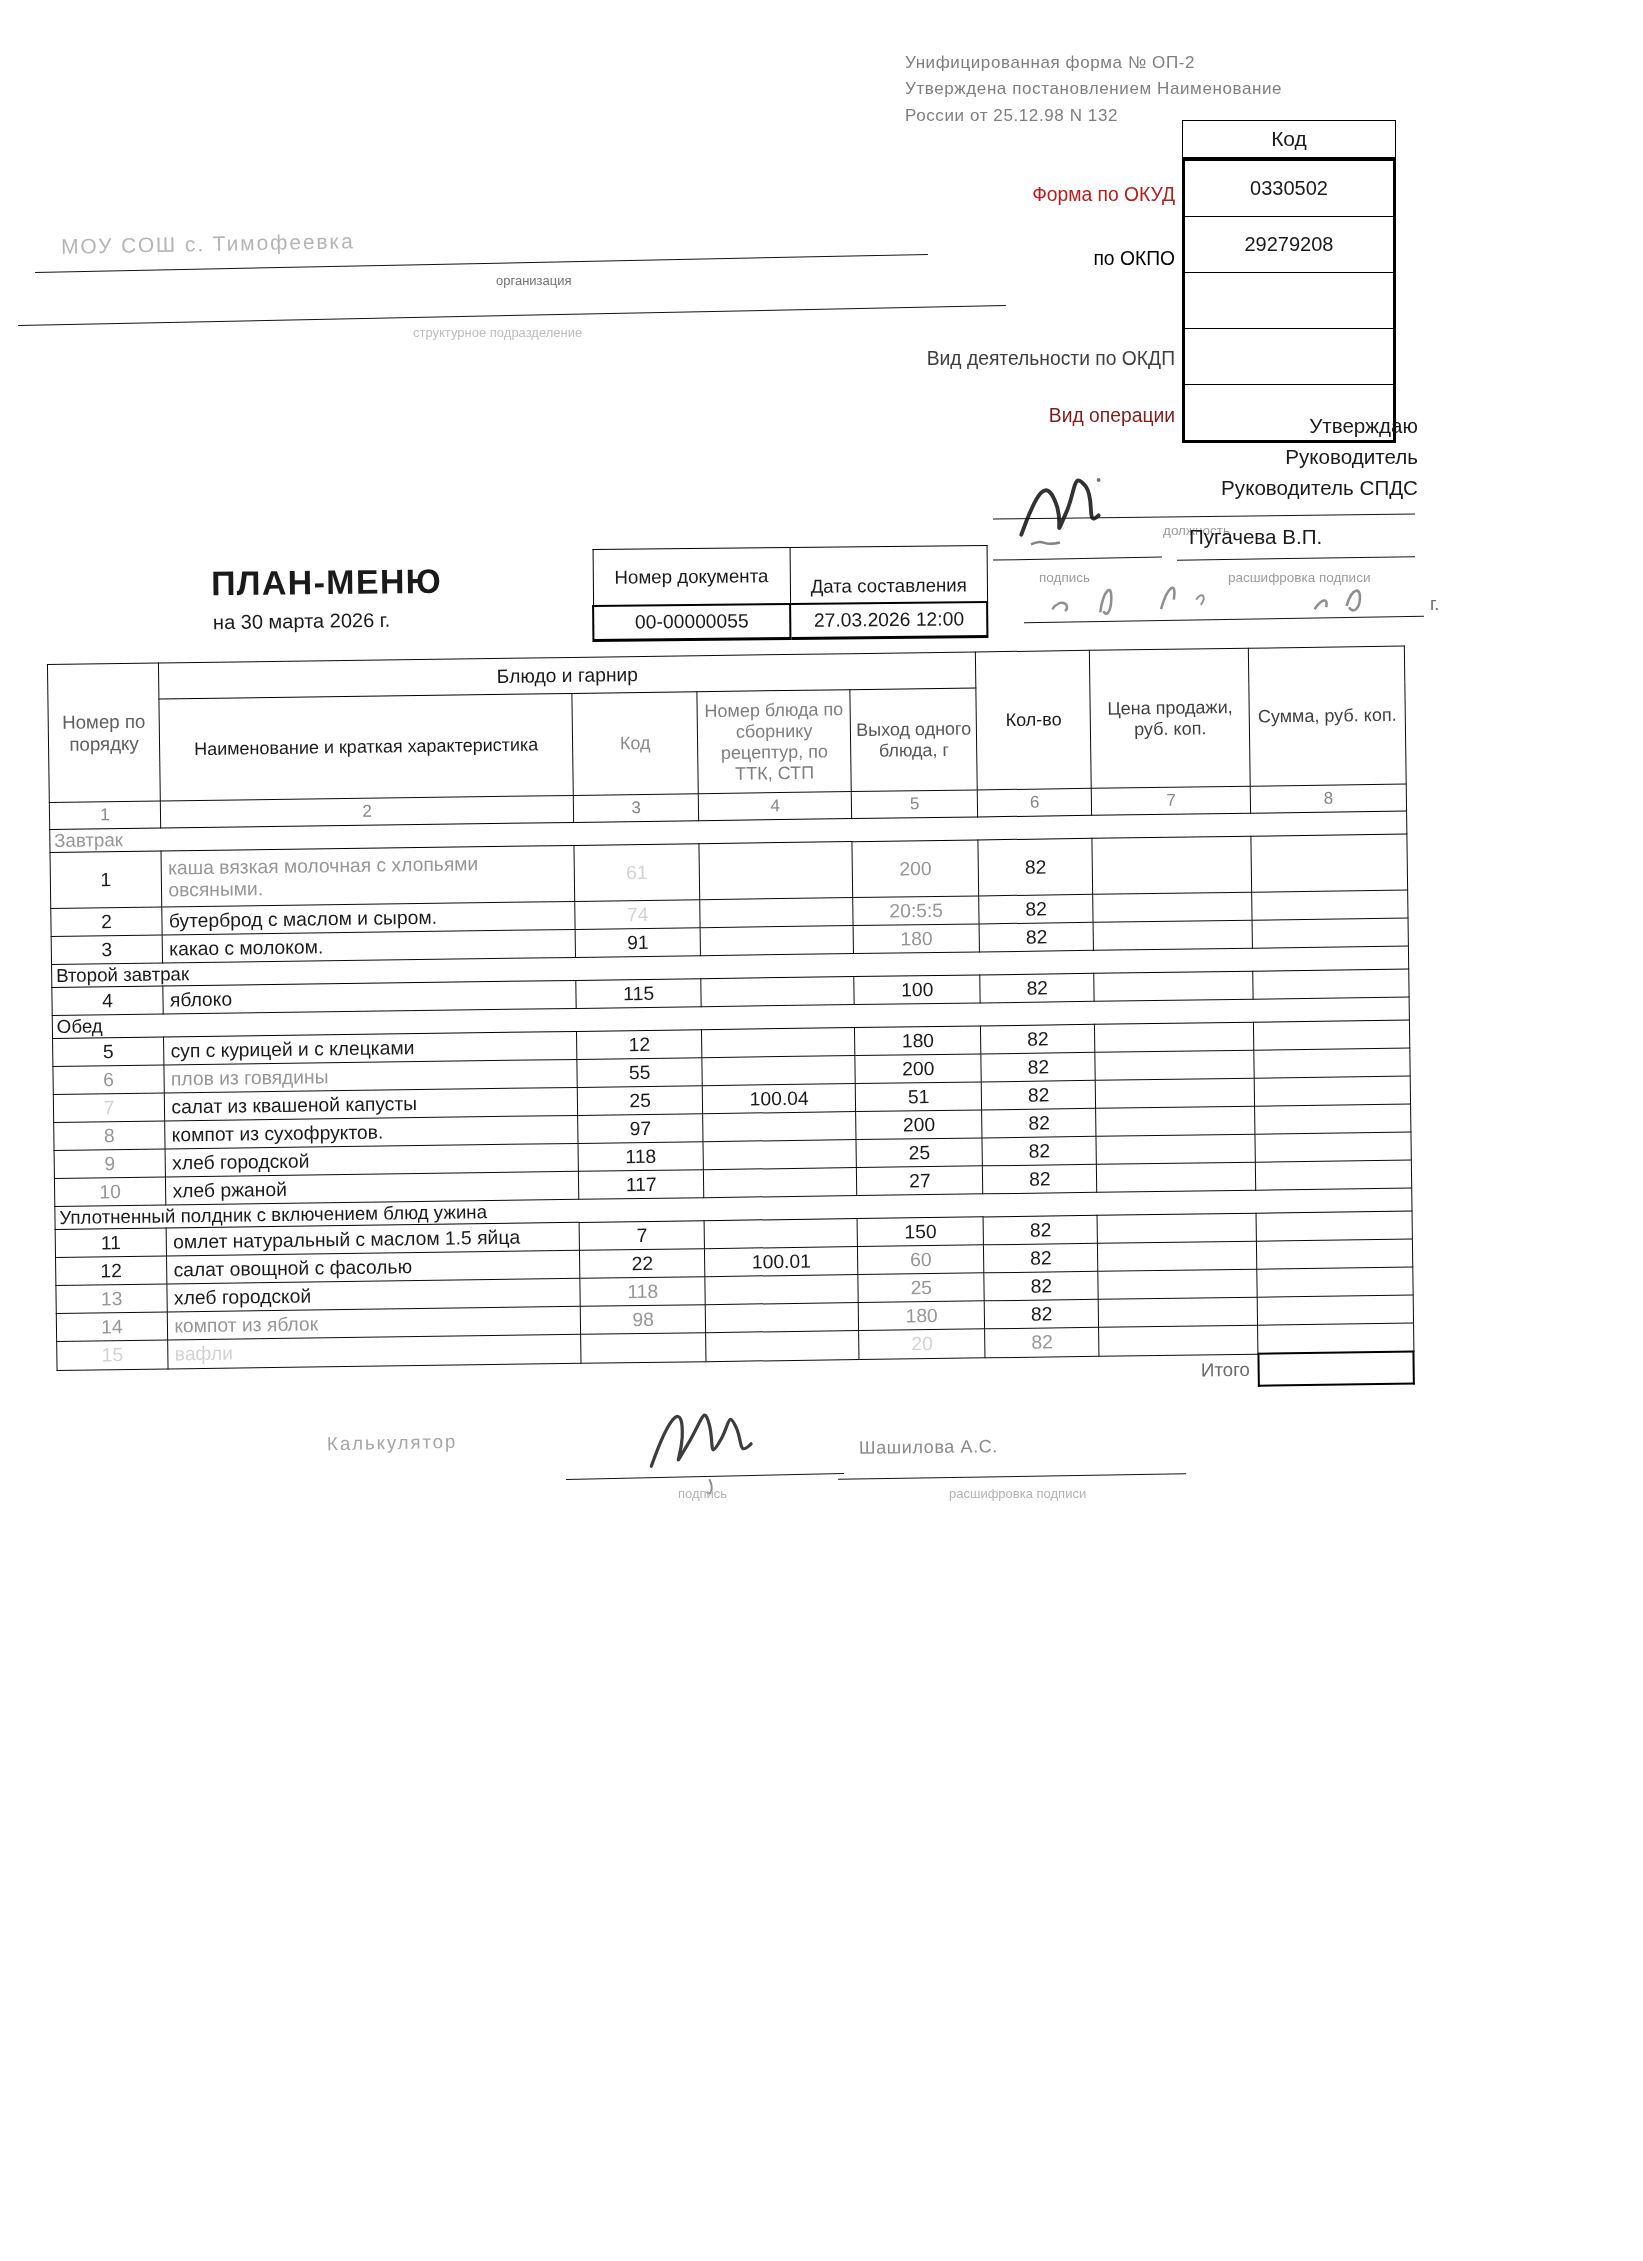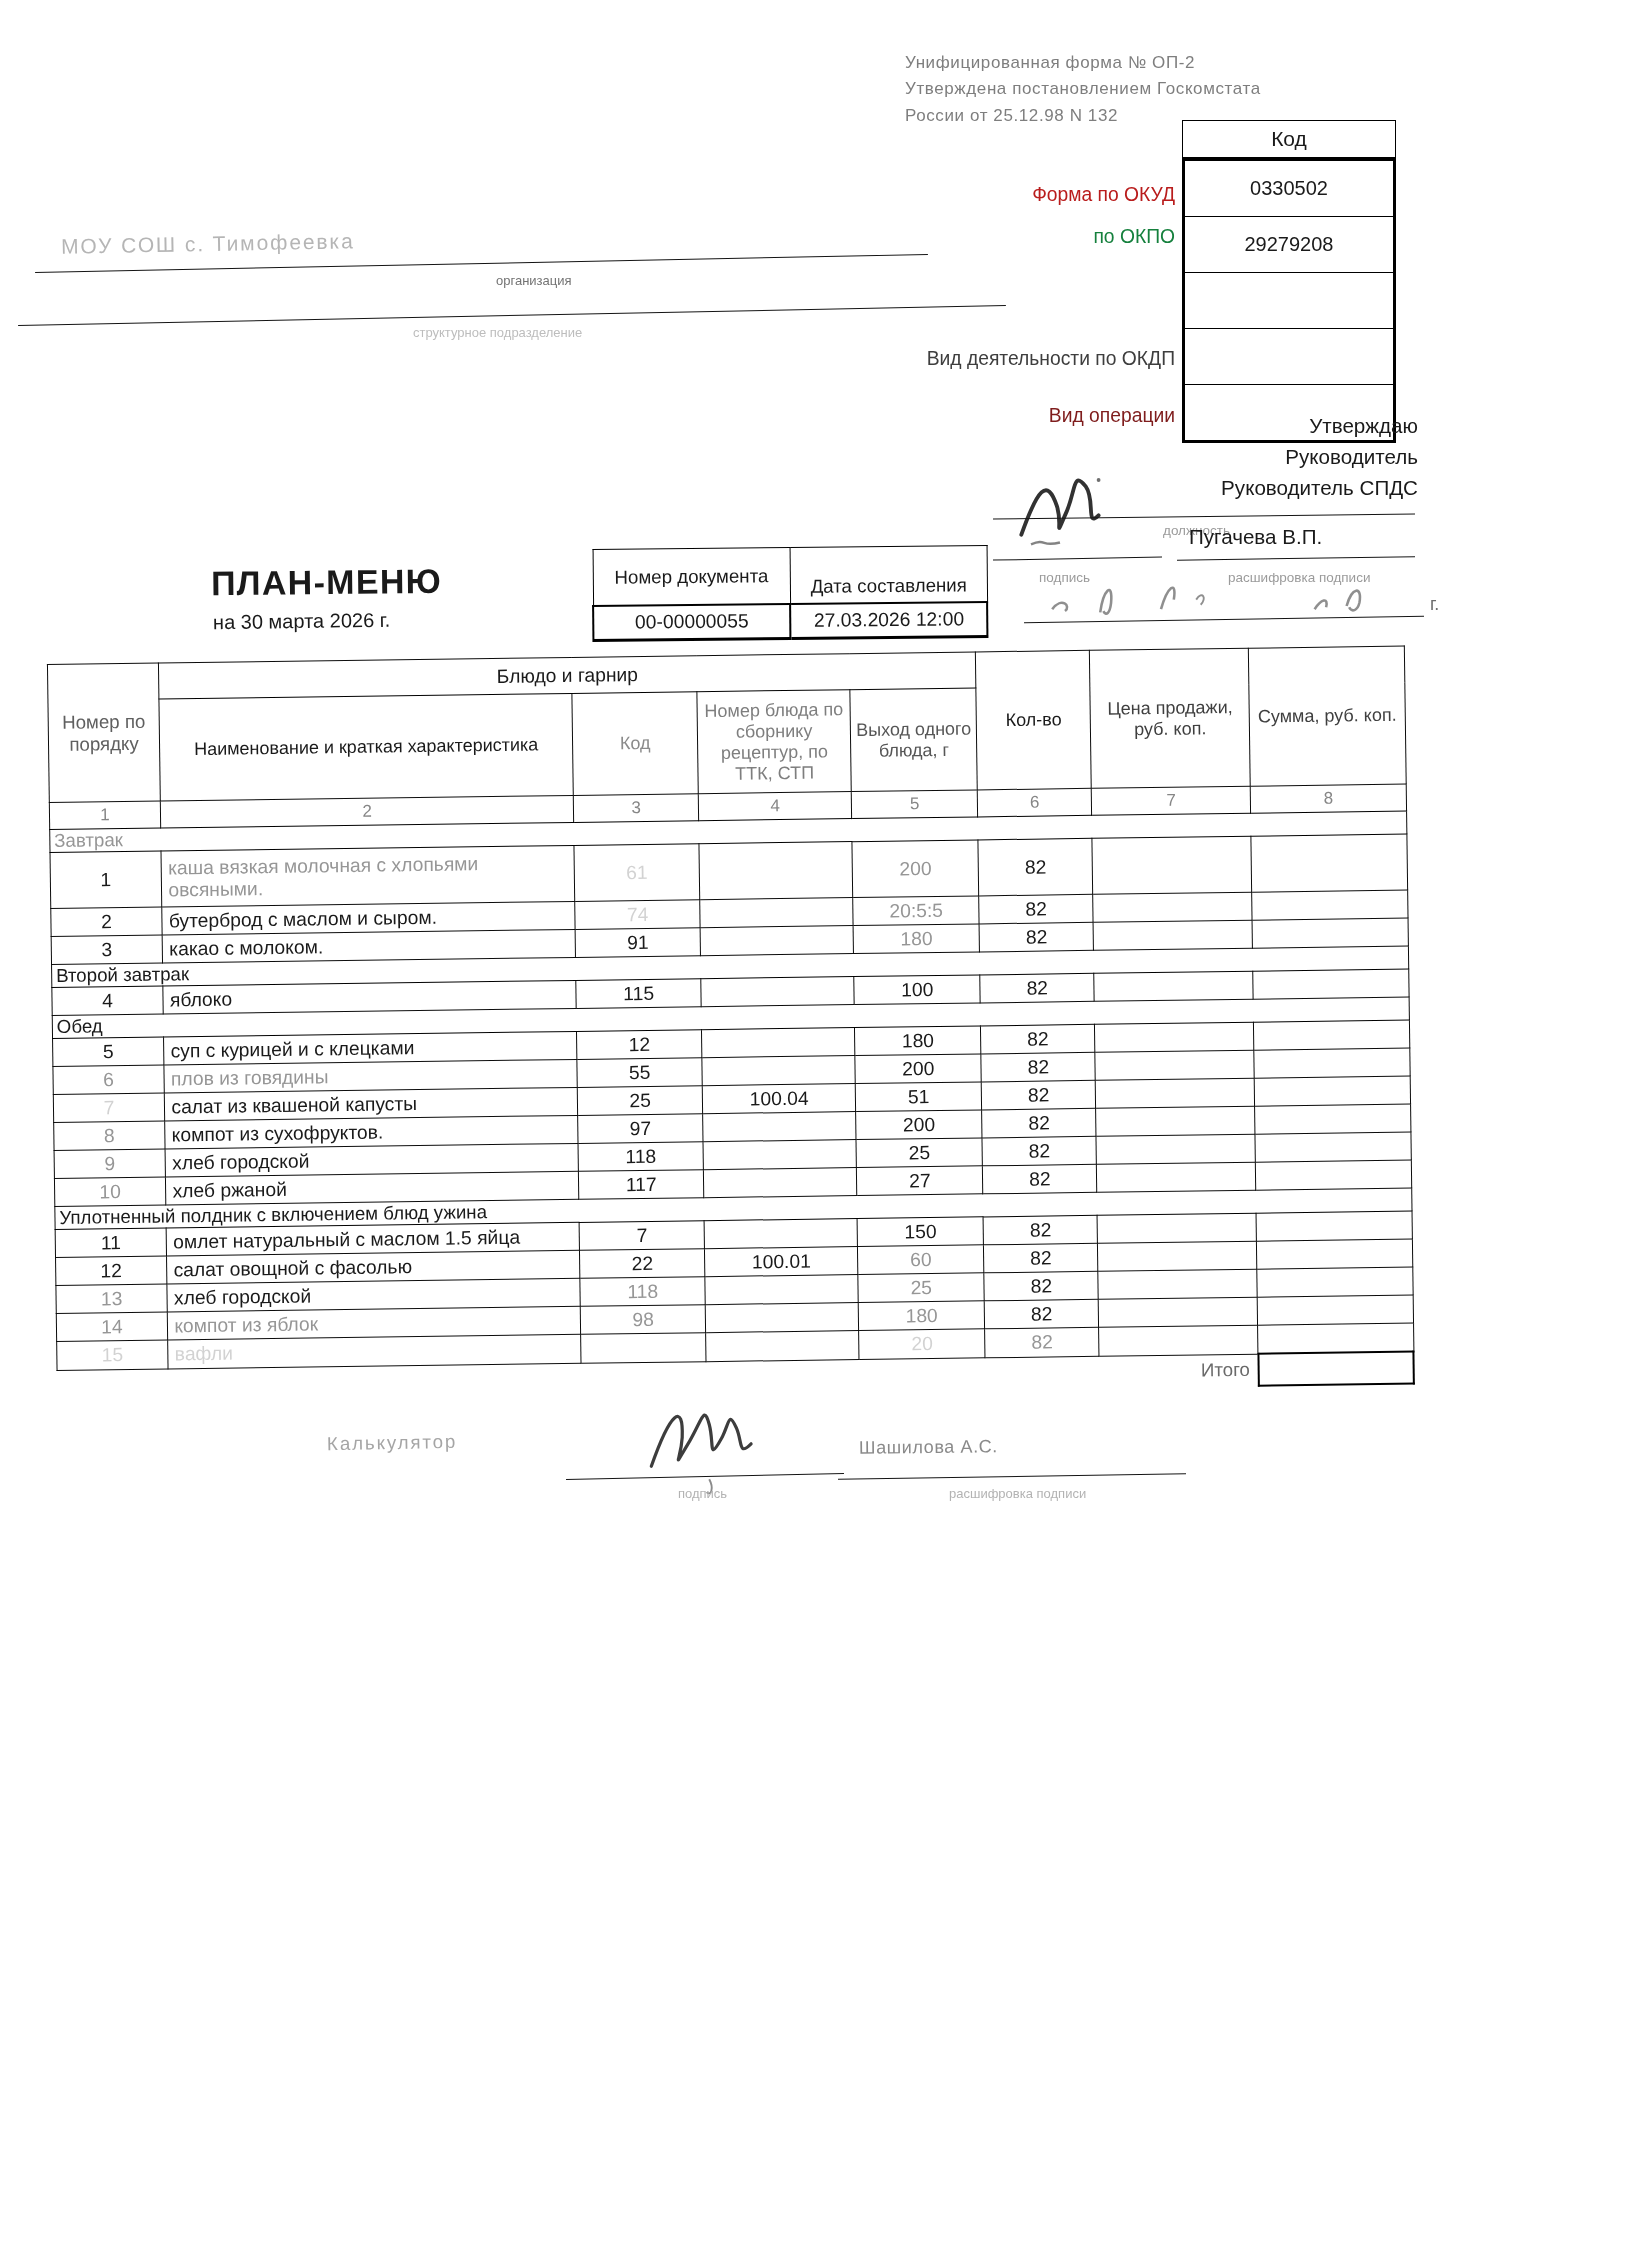--- a/index.html
+++ b/index.html
@@ -83,36 +83,36 @@
   .calc-name{left:859px;top:1437px;font-size:18px;color:#8a8a8a;transform:rotate(-0.6deg);letter-spacing:0.6px}
   .calc-name-line{left:838px;top:1476px;width:348px;transform:rotate(-0.9deg)}
   .calc-name-cap{left:949px;top:1486px;font-size:13px;color:#b3b3b3}
   svg{display:block}
 </style>
 </head>
 <body>
 
 <div class="abs stamp">
   <div>Унифицированная форма № ОП-2</div>
-  <div>Утверждена постановлением Госкомстата</div>
+  <div>Утверждена постановлением Наименование</div>
   <div>России от 25.12.98 N 132</div>
 </div>
 
 <div class="abs code-box">
   <div class="code-head">Код</div>
   <div class="code-body">
     <div class="code-row">0330502</div>
     <div class="code-row">29279208</div>
     <div class="code-row"></div>
     <div class="code-row"></div>
     <div class="code-row"></div>
   </div>
 </div>
 <div class="code-label" style="top:184px;color:#b91c1c">Форма по ОКУД</div>
-<div class="code-label" style="top:226px;color:#15803d">по ОКПО</div>
+<div class="code-label" style="top:248px;color:#000000">по ОКПО</div>
 <div class="code-label" style="top:348px;color:#3e3e3e">Вид деятельности по ОКДП</div>
 <div class="code-label" style="top:405px;color:#7f1d1d">Вид операции</div>
 
 <div class="abs org-name">МОУ СОШ с. Тимофеевка</div>
 <div class="abs rule org-line1"></div>
 <div class="abs org-cap1">организация</div>
 <div class="abs rule org-line2"></div>
 <div class="abs org-cap2">структурное подразделение</div>
 
 <div class="abs approve">

